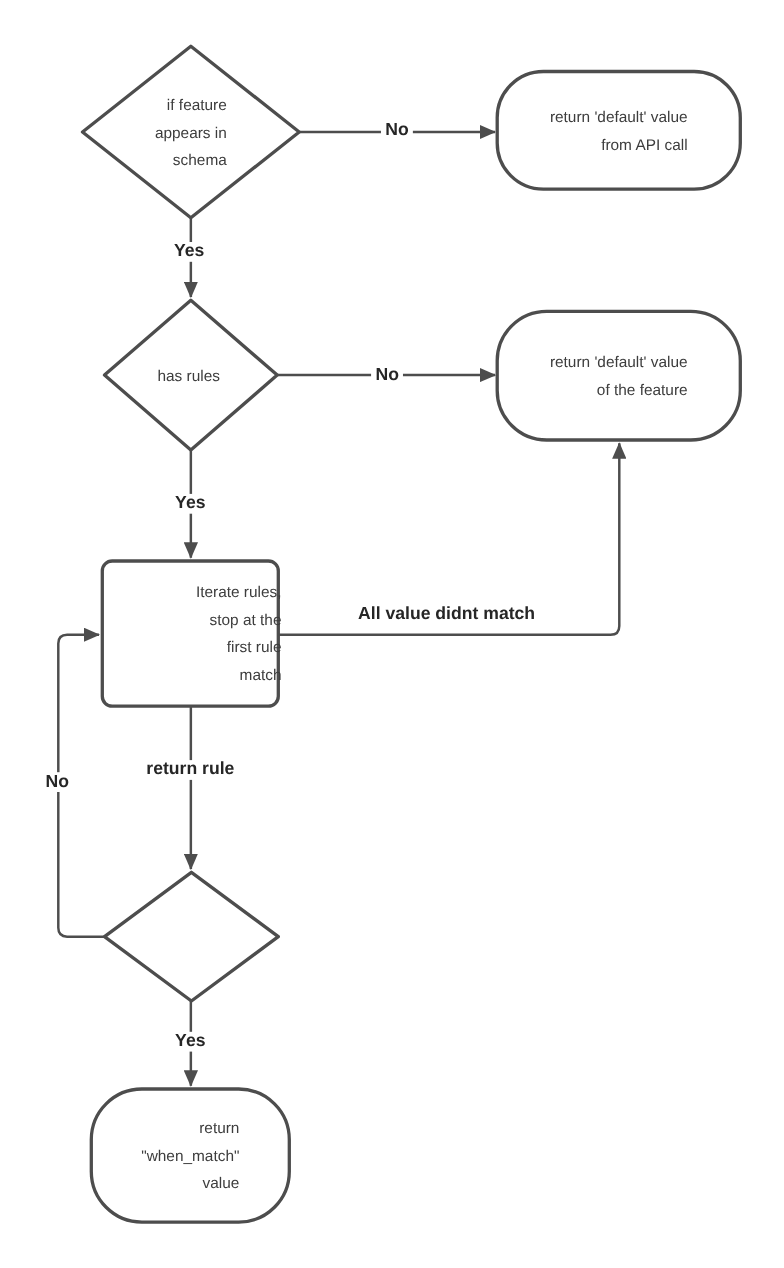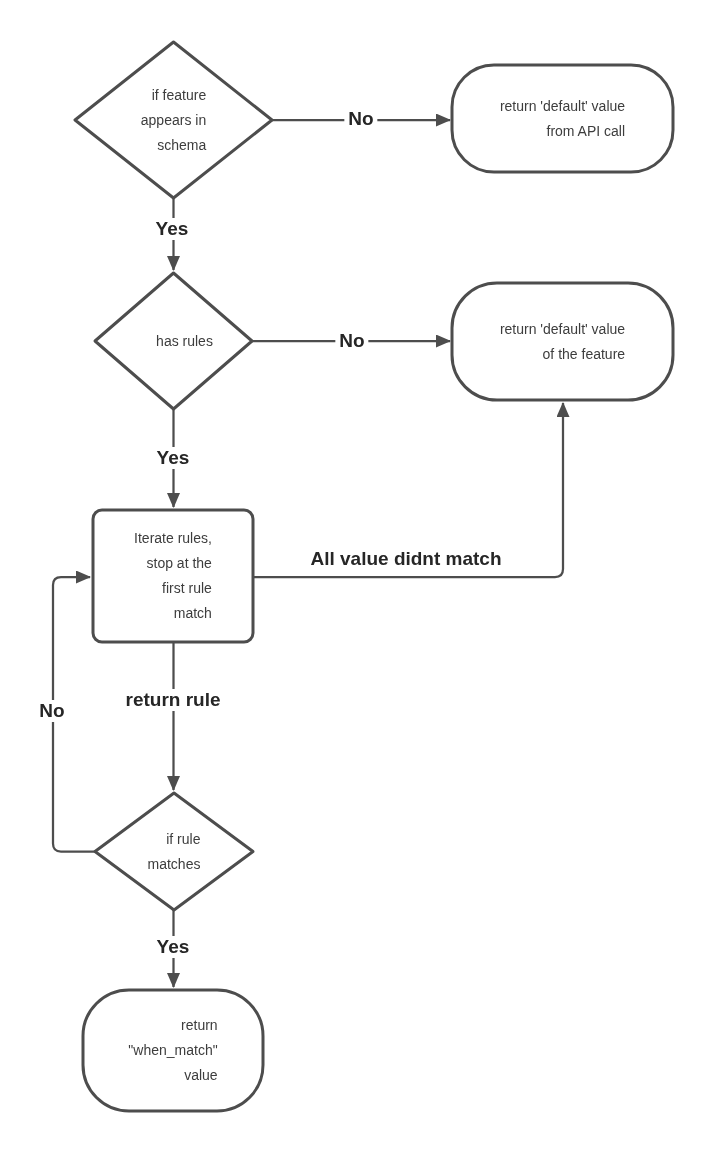--- a/index.html
+++ b/index.html
@@ -44,21 +44,21 @@
     font-size: 14px;
     line-height: 25px;
     white-space: pre-line;
     pointer-events: none;
   }
   .edge-label {
     position: absolute;
     transform: translate(-50%, -50%);
     background: #ffffff;
     padding: 0 4px;
-    font-size: 19px;
+    font-size: 16px;
     font-weight: bold;
     color: #262626;
     white-space: nowrap;
     pointer-events: none;
   }
 </style>
 </head>
 <body>
 
 <div class="canvas">
@@ -88,32 +88,30 @@
     <rect class="shape" x="83" y="990" width="180" height="121" rx="46" ry="46"></rect>
   </svg>
 
   <div class="node-label" style="left:75px; top:42px; width:197px; height:156px;">if feature
 appears in
 schema</div>
 
   <div class="node-label" style="left:452px; top:65px; width:221px; height:107px;">return 'default' value
 from API call</div>
 
-  <div class="node-label" style="left:106px; top:273px; width:157px; height:136px;">has rules</div>
+  <div class="node-label" style="left:93px; top:273px; width:157px; height:136px;">has rules</div>
 
   <div class="node-label" style="left:452px; top:283px; width:221px; height:117px;">return 'default' value
 of the feature</div>
 
-  <div class="node-label" style="left:93px; top:510px; width:160px; height:132px;">Iterate rules,
+  <div class="node-label" style="left:93px; top:510px; width:160px; height:132px;padding-left:44px;">Iterate rules,
 stop at the
 first rule
 match</div>
 
-  <div class="node-label" style="left:95px; top:793px; width:158px; height:117px;">if rule
-matches</div>
 
   <div class="node-label" style="left:83px; top:990px; width:180px; height:121px;">return
 "when_match"
 value</div>
 
   <div class="edge-label" style="left:361px; top:119px;">No</div>
 
   <div class="edge-label" style="left:172px; top:229px;">Yes</div>
 
   <div class="edge-label" style="left:352px; top:341px;">No</div>

